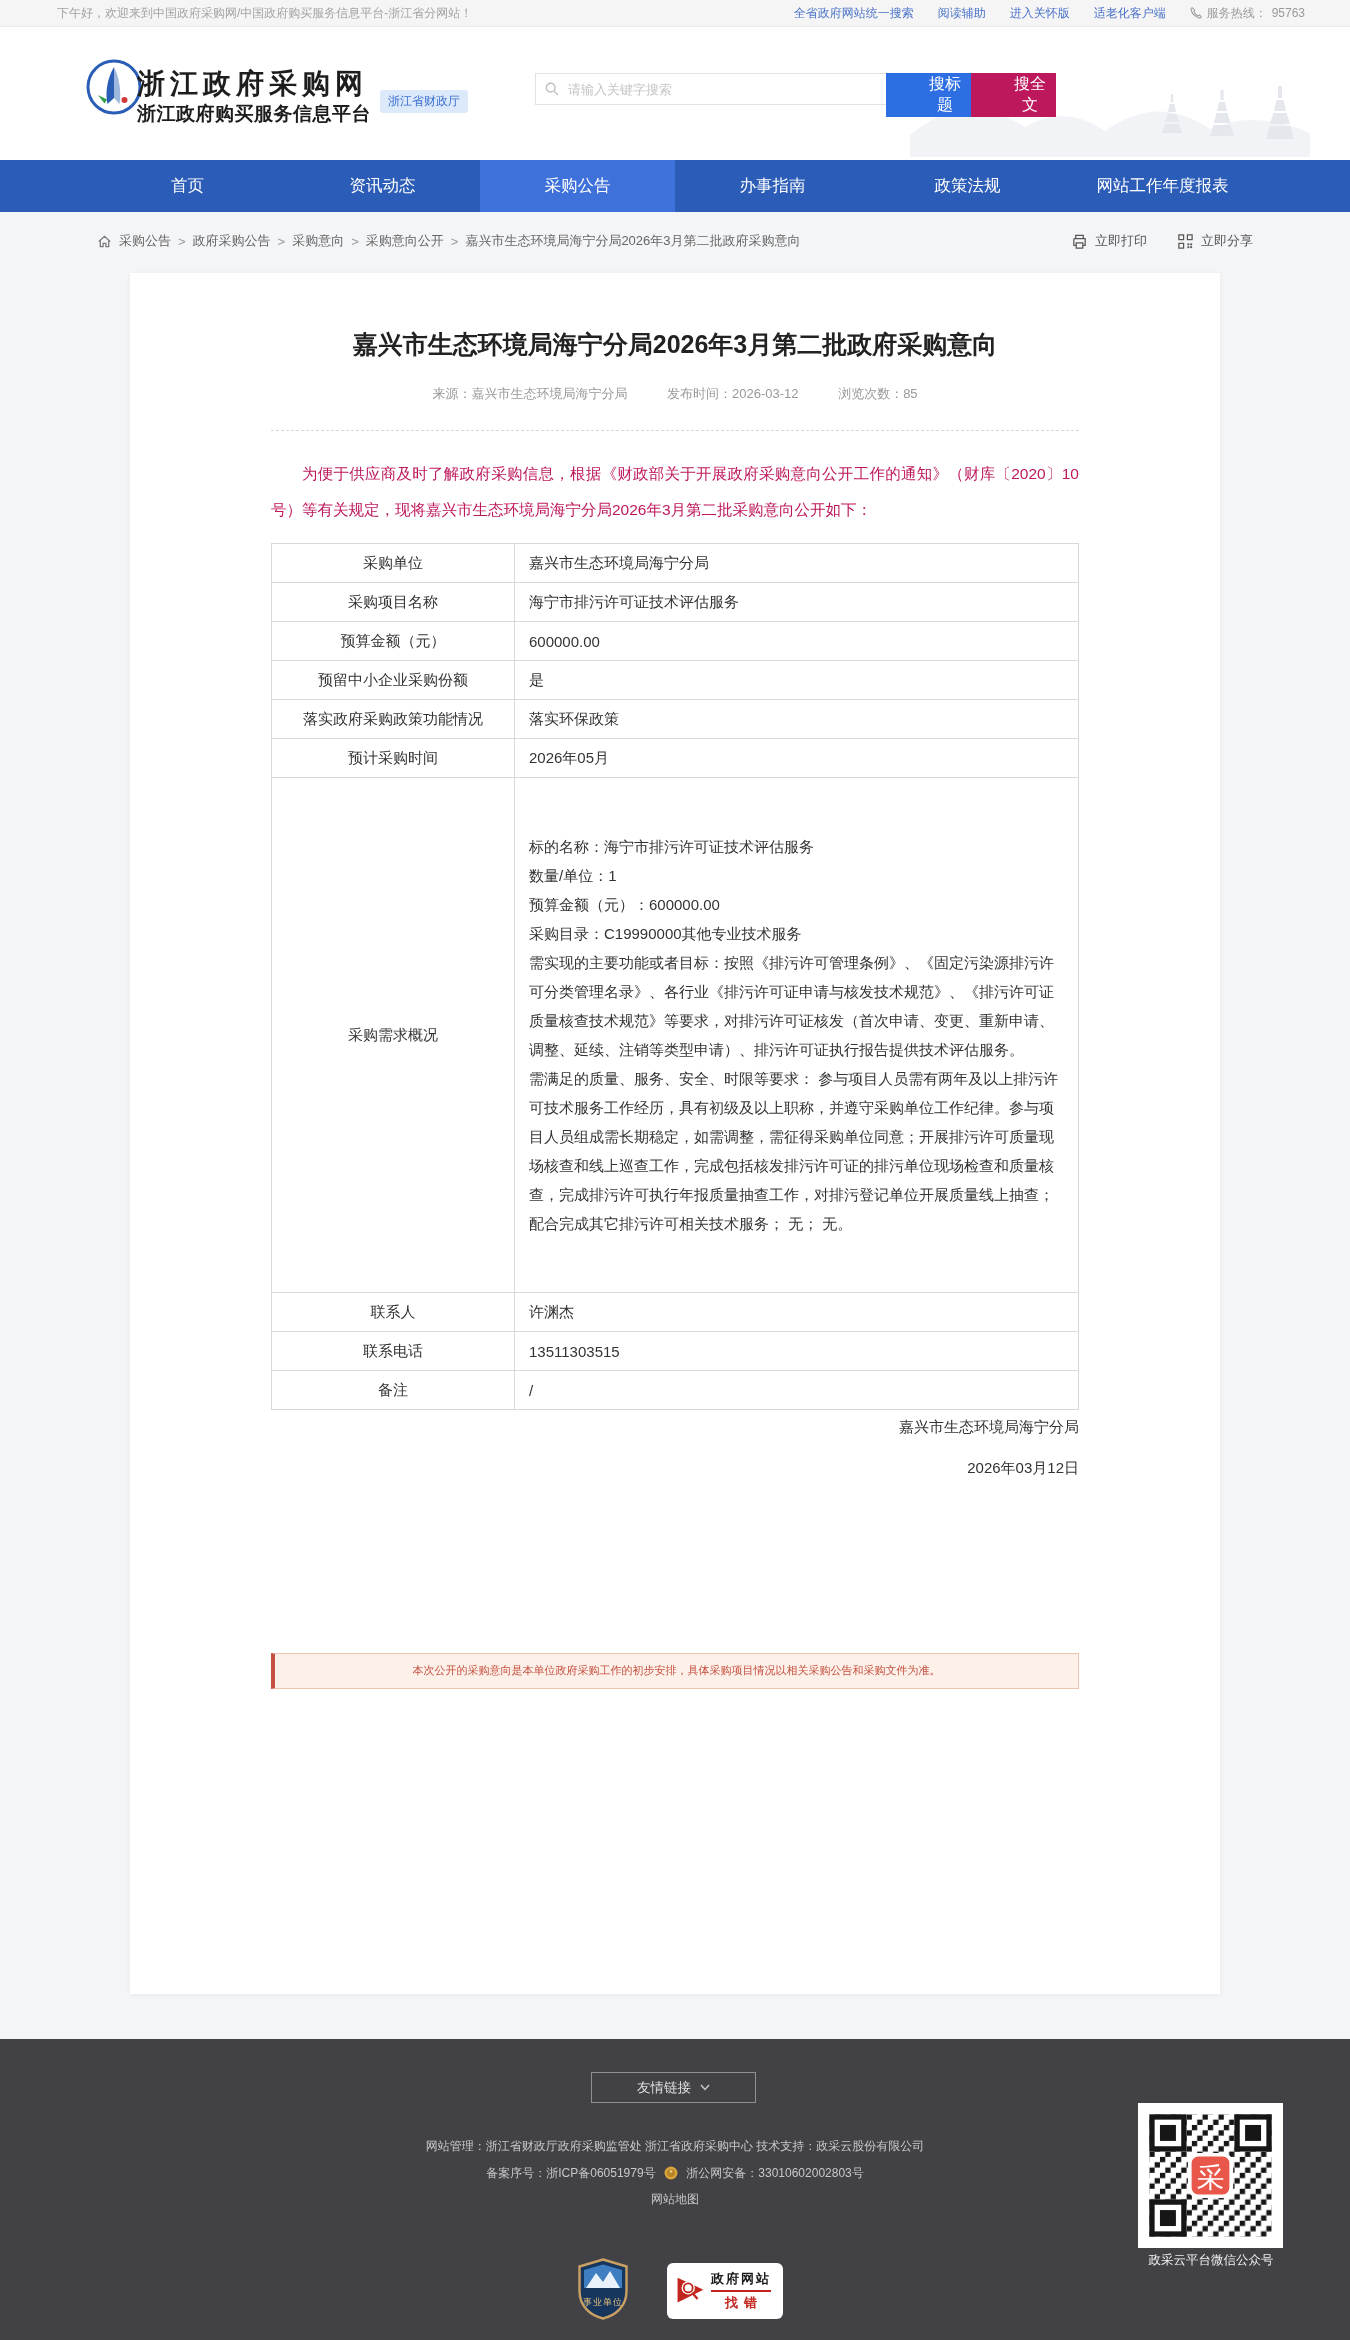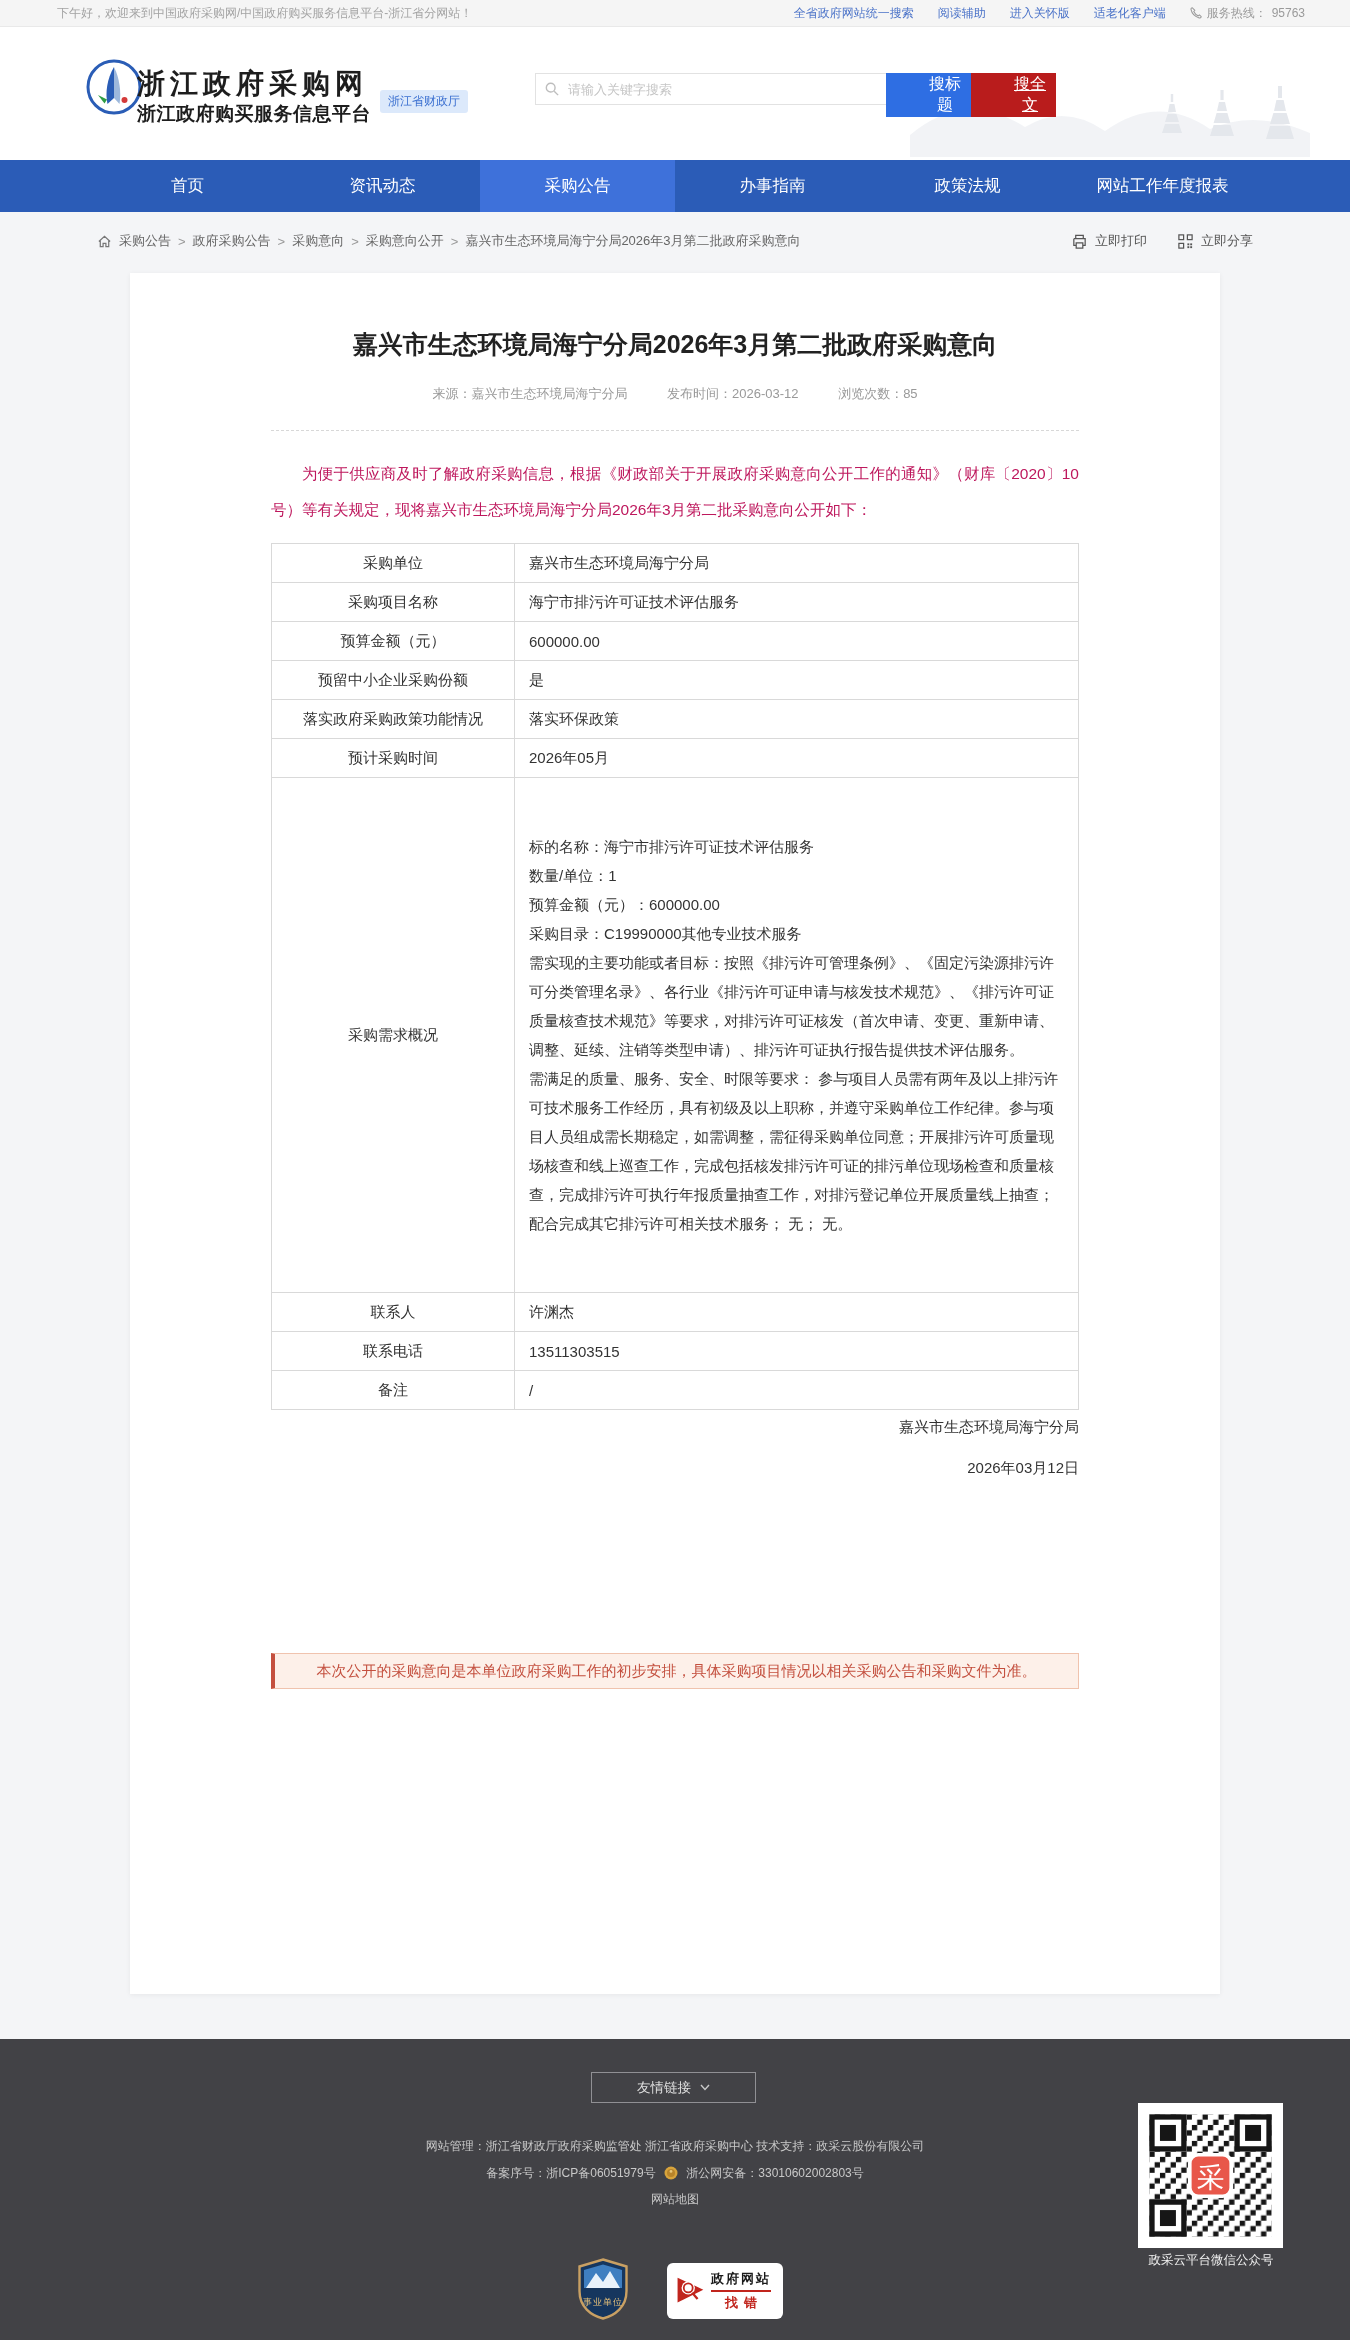--- a/index.html
+++ b/index.html
@@ -25,21 +25,21 @@
                background:#dce9fb; padding:3px 8px; border-radius:3px; white-space:nowrap; }
   .search-wrap { position:absolute; left:535px; top:46px; height:32px; display:flex; }
   .search-input { width:310px; height:30px; border:1px solid #e2e2e2; border-right:none;
                   padding:0 8px 0 32px; font-size:13px; color:#ec4899; outline:none;
                   font-family:"Liberation Sans","DejaVu Sans",sans-serif; }
   .search-input::placeholder { color:#c5c5c5; }
   .search-icon { position:absolute; left:10px; top:9px; }
   .btn-search { width:85px; height:44px; border:none; color:#fff; font-size:16px; cursor:pointer;
                 font-family:"Liberation Sans","DejaVu Sans",sans-serif;padding-left:39px; }
   .btn-title { background:#2e6ee3; }
-  .btn-full  { background:#b91c1c;text-decoration:underline; }
+  .btn-full  { background:#be185d; }
   .watermark { position:absolute; right:40px; top:10px; width:400px; height:120px; opacity:.75; }
 
   
   .nav { position:absolute; top:160px; left:0; right:0; height:52px; background:#2b5cb7; }
   .nav-inner { margin:0 90px; height:100%; display:flex; }
   .nav-item { flex:1; display:flex; align-items:center; justify-content:center;
               color:#fff; font-size:16.5px; cursor:pointer; }
   .nav-item.active { background:#3e71da; }
 
   
@@ -69,21 +69,21 @@
   .info-table td.lbl { width:240px; text-align:center; height:36px; }
   .info-table td.val { padding:0 14px; text-align:left; }
   .info-table tr.big td { height:512px; }
   .info-table tr.big td.val { padding:0 18px 0 14px; line-height:29px; white-space:pre-line;
                               vertical-align:middle; }
   .signature { position:absolute; top:1145px; left:141px; width:808px; text-align:right;
                font-size:15px; color:#333; }
   .sig-date { margin-top:22px; }
   .notice { position:absolute; top:1380px; left:141px; width:808px; box-sizing:border-box;
             height:36px; line-height:33px; background:#fdf0e9; border:1px solid #f0c3ae;
-            border-left:4px solid #c4503f; text-align:center; color:#c4503f; font-size:15px; }
+            border-left:4px solid #c4503f; text-align:center; color:#c4503f; font-size:11px; }
 
   
   .footer { position:absolute; top:2039px; left:0; width:100%; height:301px; background:#424246; }
   .friend-links { position:absolute; left:591px; top:33px; width:165px; height:31px;
                   border:1px solid #909094; background:transparent; color:#e0e0e0;
                   font-size:13.5px; display:flex; align-items:center; justify-content:center;
                   gap:9px; cursor:pointer; box-sizing:border-box; }
   .footer-lines { position:absolute; top:101px; left:0; width:100%; text-align:center;
                   font-size:12px; color:#c9c9c9; }
   .fline { margin-bottom:13px; line-height:13px; }

